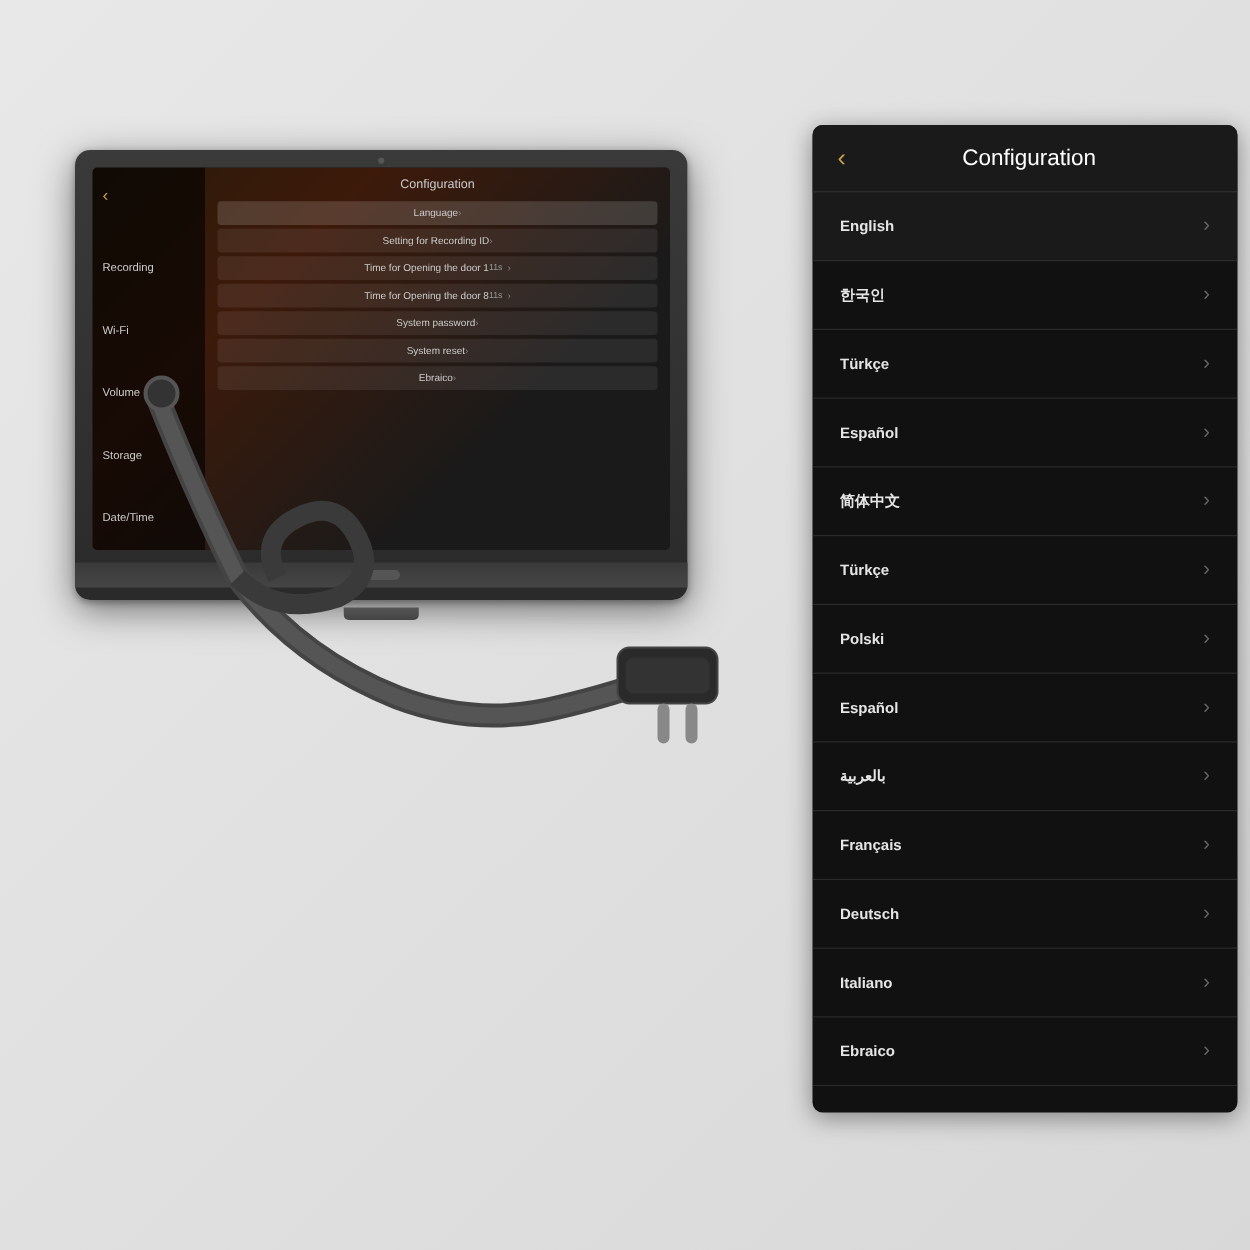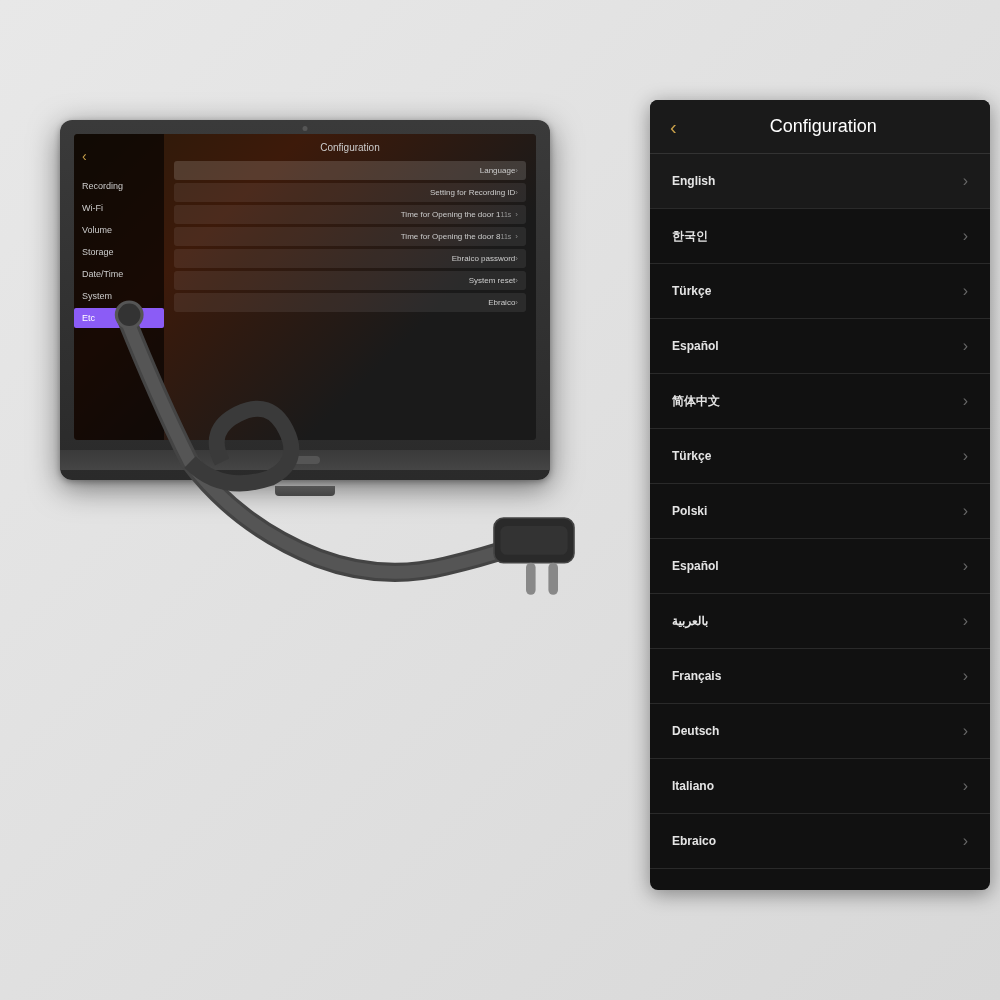--- a/index.html
+++ b/index.html
@@ -94,20 +94,21 @@
       font-size: 14px;
       padding: 4px 8px;
       margin-bottom: 6px;
     }
 
     .sidebar-item {
       padding: 5px 8px;
       color: #ccc;
       font-size: 9px;
       cursor: pointer;
+      margin-top: 28px;
     }
 
     .sidebar-item.active {
       background: #8b5cf6;
       color: #fff;
       border-radius: 2px;
     }
 
     
     .screen-main {
@@ -122,21 +123,21 @@
       margin-bottom: 8px;
     }
 
     .config-item {
       background: rgba(255,255,255,0.08);
       border-radius: 3px;
       padding: 5px 8px;
       margin-bottom: 3px;
       display: flex;
       align-items: center;
-      justify-content: flex-end;
+      justify-content: center;
     }
 
     .config-item.highlighted {
       background: rgba(255,255,255,0.15);
     }
 
     .config-item-text {
       color: #ccc;
       font-size: 8px;
     }
@@ -340,21 +341,21 @@
               </div>
             </div>
             <div class="config-item">
               <span class="config-item-text">Time for Opening the door 8</span>
               <div style="display:flex;align-items:center;">
                 <span class="config-value">11s</span>
                 <span class="config-arrow">›</span>
               </div>
             </div>
             <div class="config-item">
-              <span class="config-item-text">Ebraico  password</span>
+              <span class="config-item-text">System  password</span>
               <span class="config-arrow">›</span>
             </div>
             <div class="config-item">
               <span class="config-item-text">System reset</span>
               <span class="config-arrow">›</span>
             </div>
             <div class="config-item">
               <span class="config-item-text">Ebraico</span>
               <span class="config-arrow">›</span>
             </div>

